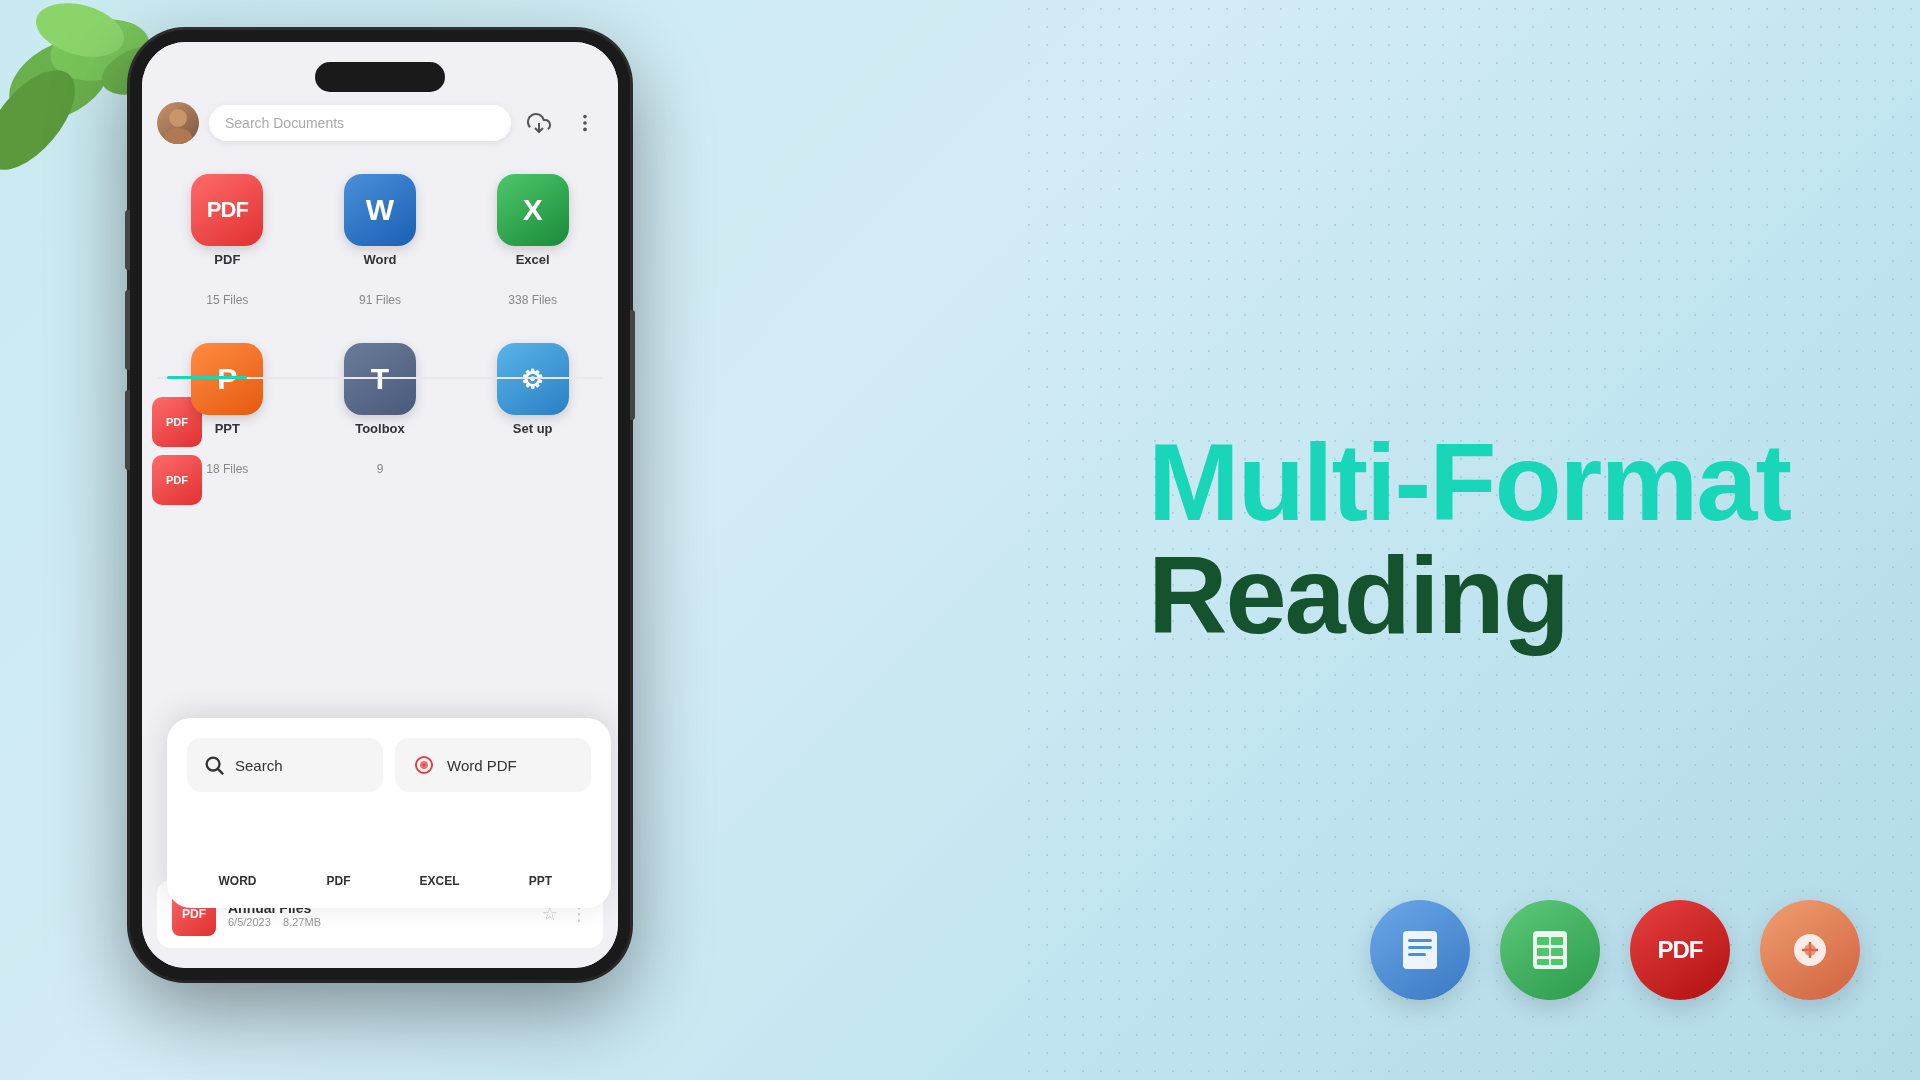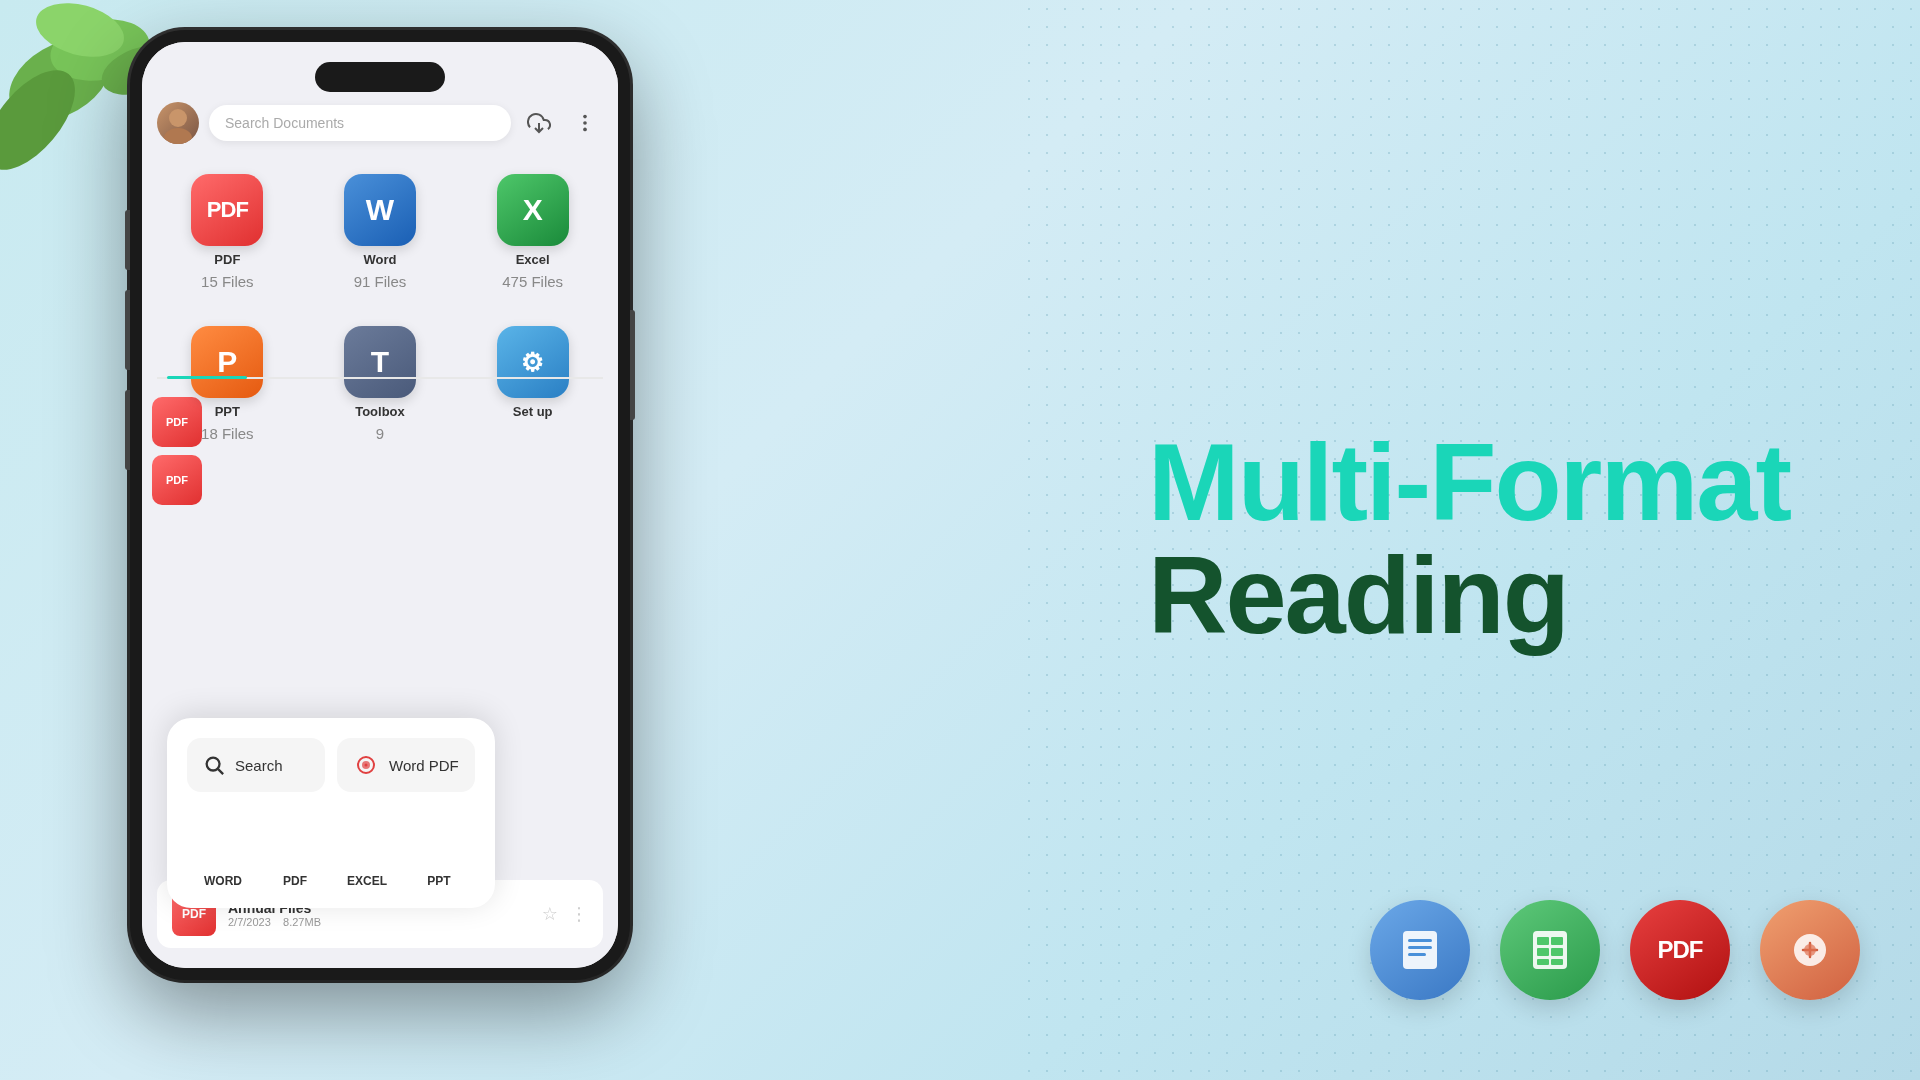--- a/index.html
+++ b/index.html
@@ -235,37 +235,38 @@
     .file-icon.setup { background: linear-gradient(145deg, #5ab4e8, #2a7fc4); }
 
     .file-name {
       font-size: 13px;
       font-weight: 600;
       color: #333;
       text-align: center;
     }
 
     .file-count {
-      font-size: 15px;
+      font-size: 12px;
       color: #888;
       text-align: center;
+      margin-top: 20px;
     }
 
     
     .popup-card {
       position: absolute;
       bottom: 60px;
       left: 25px;
       right: 0;
       background: white;
       border-radius: 24px;
       padding: 20px;
       box-shadow: 0 -4px 30px rgba(0,0,0,0.12);
       z-index: 10;
-      width: 328px;
+      width: 444px;
     }
 
     .popup-top-row {
       display: flex;
       gap: 12px;
       margin-bottom: 20px;
     }
 
     .popup-search-btn {
       flex: 1;
@@ -502,21 +503,21 @@
             </div>
             <div class="file-name">Word</div>
             <div class="file-count">91 Files</div>
           </div>
 
           <div class="file-item">
             <div class="file-icon excel">
               <span class="x-icon">X</span>
             </div>
             <div class="file-name">Excel</div>
-            <div class="file-count">475 Files</div>
+            <div class="file-count">338 Files</div>
           </div>
 
           <div class="file-item">
             <div class="file-icon ppt">
               <span class="p-icon">P</span>
             </div>
             <div class="file-name">PPT</div>
             <div class="file-count">18 Files</div>
           </div>
 
@@ -589,21 +590,21 @@
               <span class="popup-format-label">PPT</span>
             </div>
           </div>
         </div>
 
         <div class="annual-goals-row">
           <div class="doc-thumb">PDF</div>
           <div class="doc-info">
             <div class="doc-title">Annual Files</div>
             <div class="doc-meta">
-              <span>2/7/2023</span>
+              <span>6/5/2023</span>
               &nbsp;&nbsp;
               <span>8.27MB</span>
             </div>
           </div>
           <div class="doc-actions">
             <span class="doc-action-icon">☆</span>
             <span class="doc-action-icon">⋮</span>
           </div>
         </div>
 

